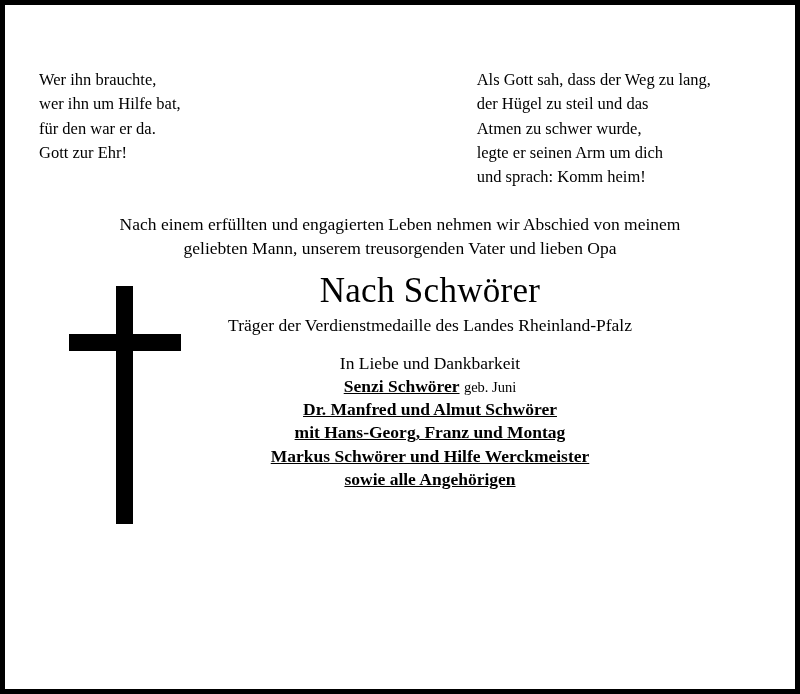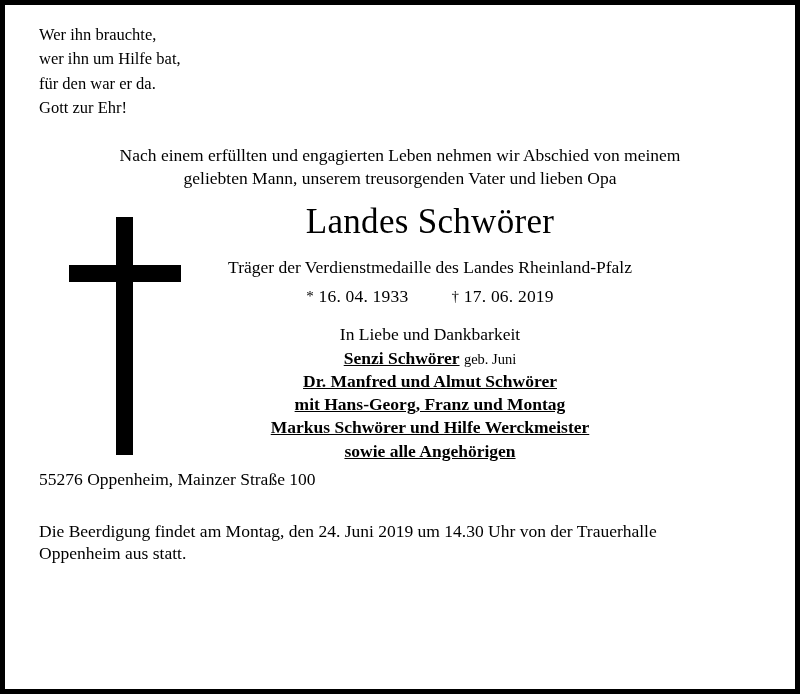--- a/index.html
+++ b/index.html
@@ -20,20 +20,21 @@
     width: 800px;
     height: 694px;
     border: 5px solid #000000;
     padding: 18px 26px 10px 26px;
     background: #ffffff;
   }
   .verses {
     display: flex;
     justify-content: space-between;
     align-items: flex-start;
+    margin-top: 45px;
   }
   .verse {
     font-size: 16.5px;
     line-height: 1.47;
     white-space: pre-line;
   }
   .verse-left {
     text-align: left;
     padding-left: 8px;
   }
@@ -82,21 +83,21 @@
     padding-left: 60px;
   }
   .deceased-name {
     font-size: 35px;
     line-height: 1.1;
     margin-top: 12px;
     letter-spacing: 0.3px;
   }
   .honor {
     font-size: 17.5px;
-    margin-top: 16px;
+    margin-top: 4px;
   }
   .dates {
     font-size: 17.5px;
     margin-top: 8px;
     letter-spacing: 0.2px;
   }
   .dates .sym {
     font-size: 15px;
     vertical-align: 1px;
   }
@@ -139,57 +140,52 @@
 </head>
 <body>
 
 <div class="notice">
 
   <div class="verses">
     <div class="verse verse-left">Wer ihn brauchte,
 wer ihn um Hilfe bat,
 für den war er da.
 Gott zur Ehr!</div>
+    <div class="verse verse-right">Als Gott sah, dass der Weg zu lang,
+der Hügel zu steil und das
+Atmen zu schwer wurde,
+legte er seinen Arm um dich
+und sprach: Komm heim!</div>
   </div>
 
   <div class="intro">Nach einem erfüllten und engagierten Leben nehmen wir Abschied von meinem
 geliebten Mann, unserem treusorgenden Vater und lieben Opa</div>
 
   <div class="middle">
     <div class="cross">
       <div class="vert"></div>
       <div class="horz"></div>
     </div>
 
     <div class="center-block">
-      <div class="deceased-name">Landes Schwörer</div>
+      <div class="deceased-name">Nach Schwörer</div>
       <div class="honor">Träger der Verdienstmedaille des Landes Rheinland-Pfalz</div>
-      <div class="dates">
-        <span class="sym">*</span>
-        <span>16. 04. 1933</span>
-        <span class="gap"></span>
-        <span class="sym">†</span>
-        <span>17. 06. 2019</span>
-      </div>
 
       <div class="mourners">
         <div class="line">In Liebe und Dankbarkeit</div>
         <div class="line">
           <span class="bold">Senzi Schwörer</span>
           <span class="small">geb. Juni</span>
         </div>
         <div class="line bold">Dr. Manfred und Almut Schwörer</div>
         <div class="line bold">mit Hans-Georg, Franz und Montag</div>
         <div class="line bold">Markus Schwörer und Hilfe Werckmeister</div>
         <div class="line bold">sowie alle Angehörigen</div>
       </div>
     </div>
   </div>
 
-  <div class="address">55276 Oppenheim, Mainzer Straße 100</div>
 
   <div class="footer">
-    <p>Die Beerdigung findet am Montag, den 24. Juni 2019 um 14.30 Uhr von der Trauerhalle
-Oppenheim aus statt.</p>
     
   </div>
 
 </div>
 
 </body></html>

